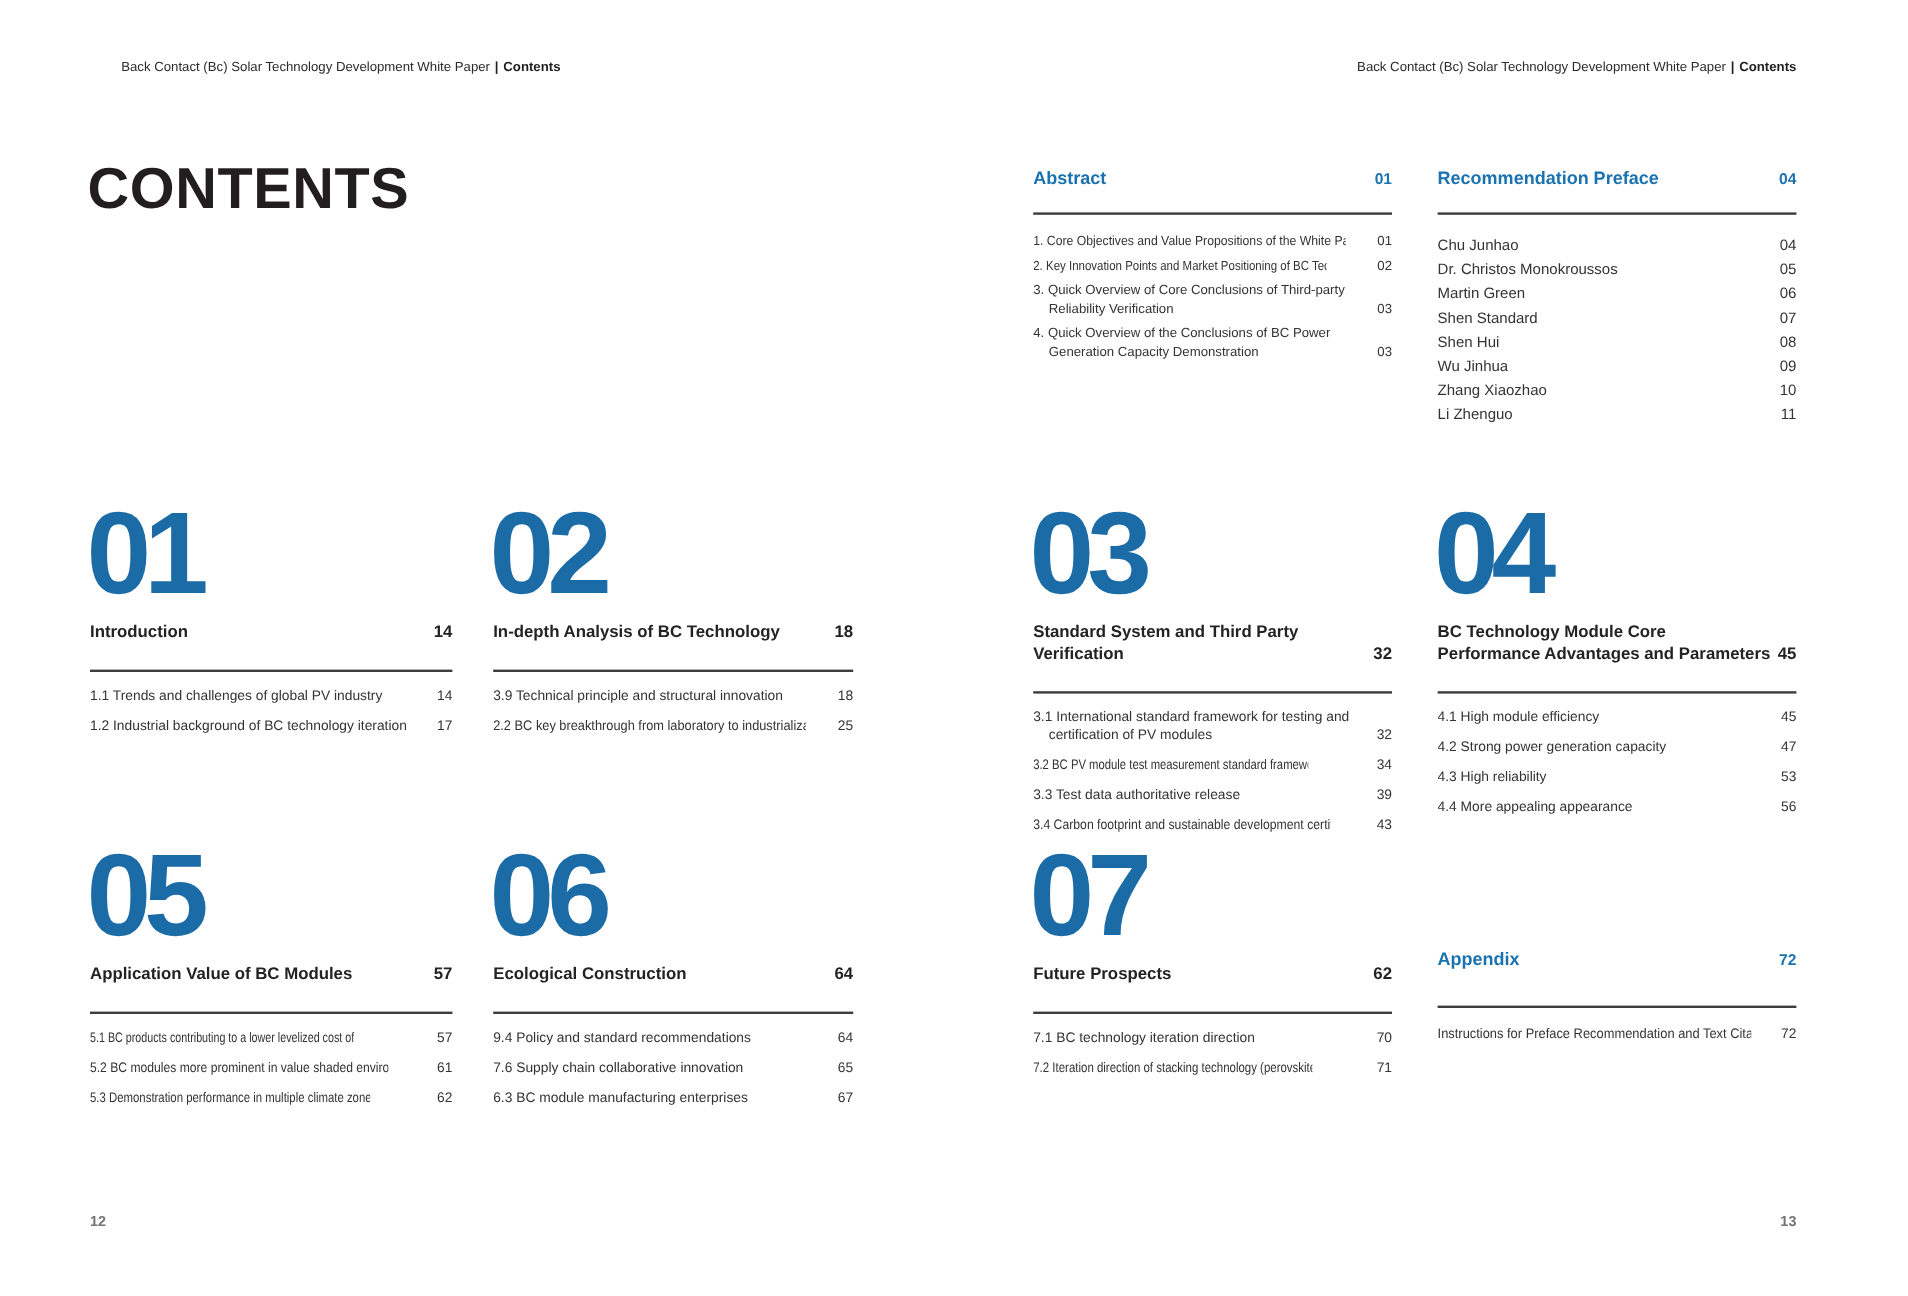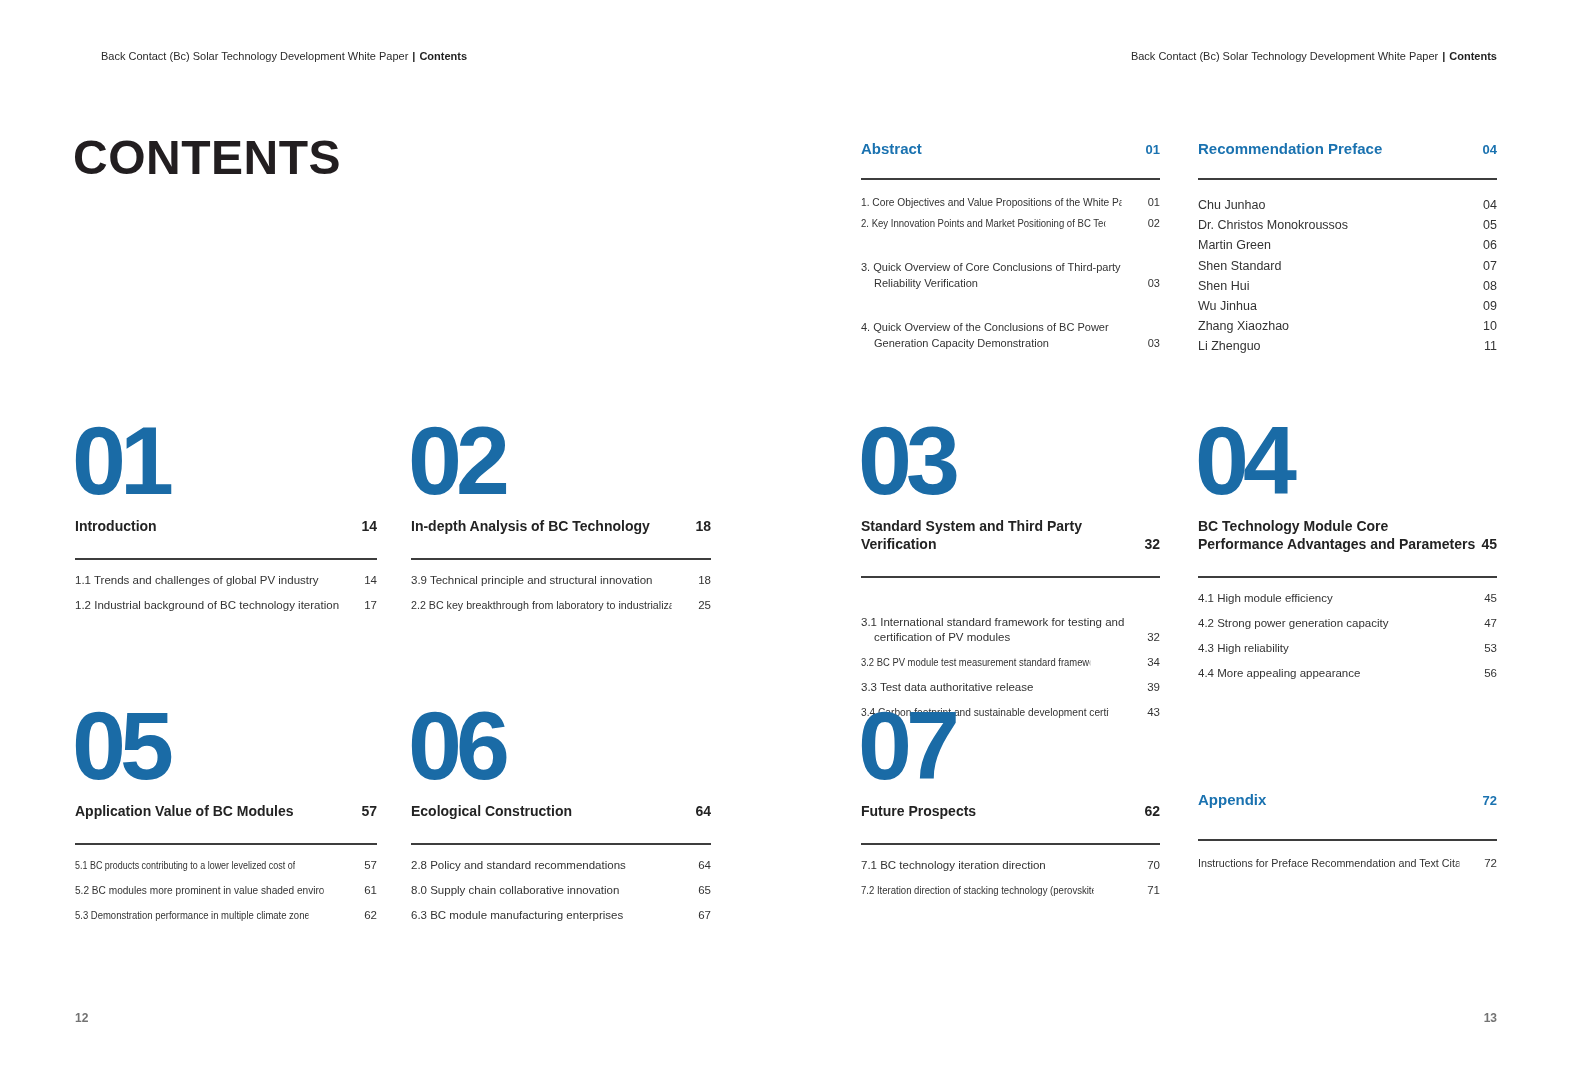--- a/index.html
+++ b/index.html
@@ -27,21 +27,21 @@
   .col1{left:75px;width:302px;} .col2{left:411px;width:300px;}
   .col3{left:861px;width:299px;} .col4{left:1198px;width:299px;}
   .front-row{top:140px;} .row1{top:418px;} .row2{top:703px;} .appendix-pos{top:791px;}
 
   .rule{border:none;border-top:2px solid var(--rule);margin:0;height:0;}
 
   
   .head{display:flex;justify-content:space-between;align-items:flex-end;}
   .lbl{flex:1 1 auto;min-width:0;overflow:hidden;white-space:nowrap;}
   .pg{flex:0 0 auto;margin-left:6px;}
-  .wraplabel{white-space:normal;overflow:visible;padding-left:13px;text-indent:-13px;margin-top:24px;}
+  .wraplabel{white-space:normal;overflow:visible;padding-left:13px;text-indent:-13px;}
   .head .lbl{white-space:normal;overflow:visible;}
 
   
   .front .head, .appendix .head{
     color:var(--accent-h);font-weight:700;font-size:15px;line-height:18px;align-items:baseline;gap:20px;
   }
   .front .head .pg, .appendix .head .pg{font-size:13px;}
   .front .rule, .appendix .rule{margin-top:19px;}
   .front .items{margin-top:15px;}
   .front-abstract .item{
@@ -265,25 +265,25 @@
     </section>
     <section class="block section col2 row2">
       <span class="num" style="display: block;">06</span>
       <div class="head">
         <span class="lbl fitlabel">Ecological Construction</span>
         <span class="pg">64</span>
       </div>
       <div class="rule"></div>
       <div class="items">
         <div class="item">
-          <span class="lbl fitlabel">2.8 Policy and standard recommendations</span>
+          <span class="lbl fitlabel">9.4 Policy and standard recommendations</span>
           <span class="pg">64</span>
         </div>
         <div class="item">
-          <span class="lbl fitlabel">8.0 Supply chain collaborative innovation</span>
+          <span class="lbl fitlabel">7.6 Supply chain collaborative innovation</span>
           <span class="pg">65</span>
         </div>
         <div class="item">
           <span class="lbl fitlabel">6.3 BC module manufacturing enterprises</span>
           <span class="pg">67</span>
         </div>
       </div>
     </section>
     <section class="block section col3 row2">
       <span class="num" style="display: block;">07</span>

